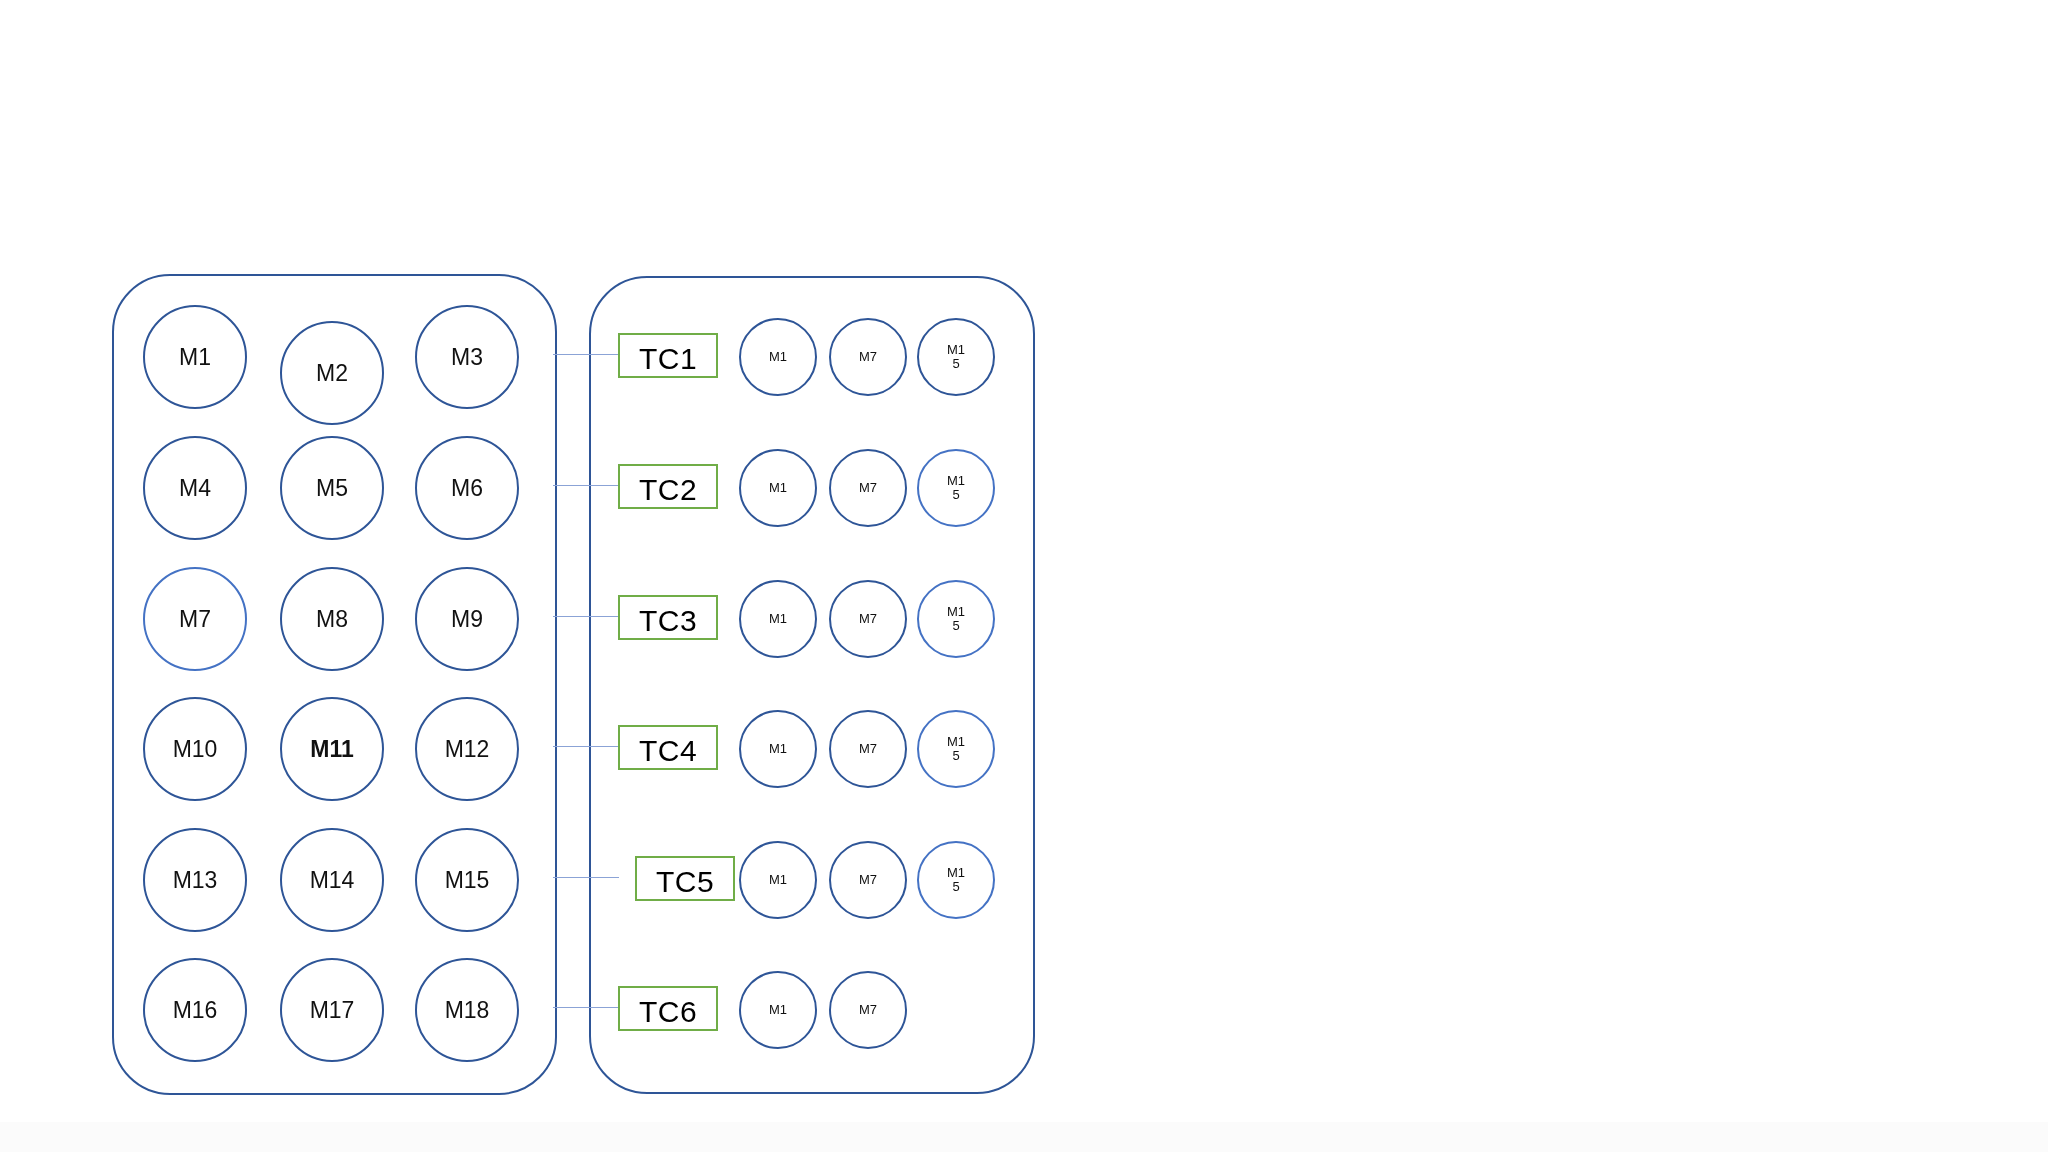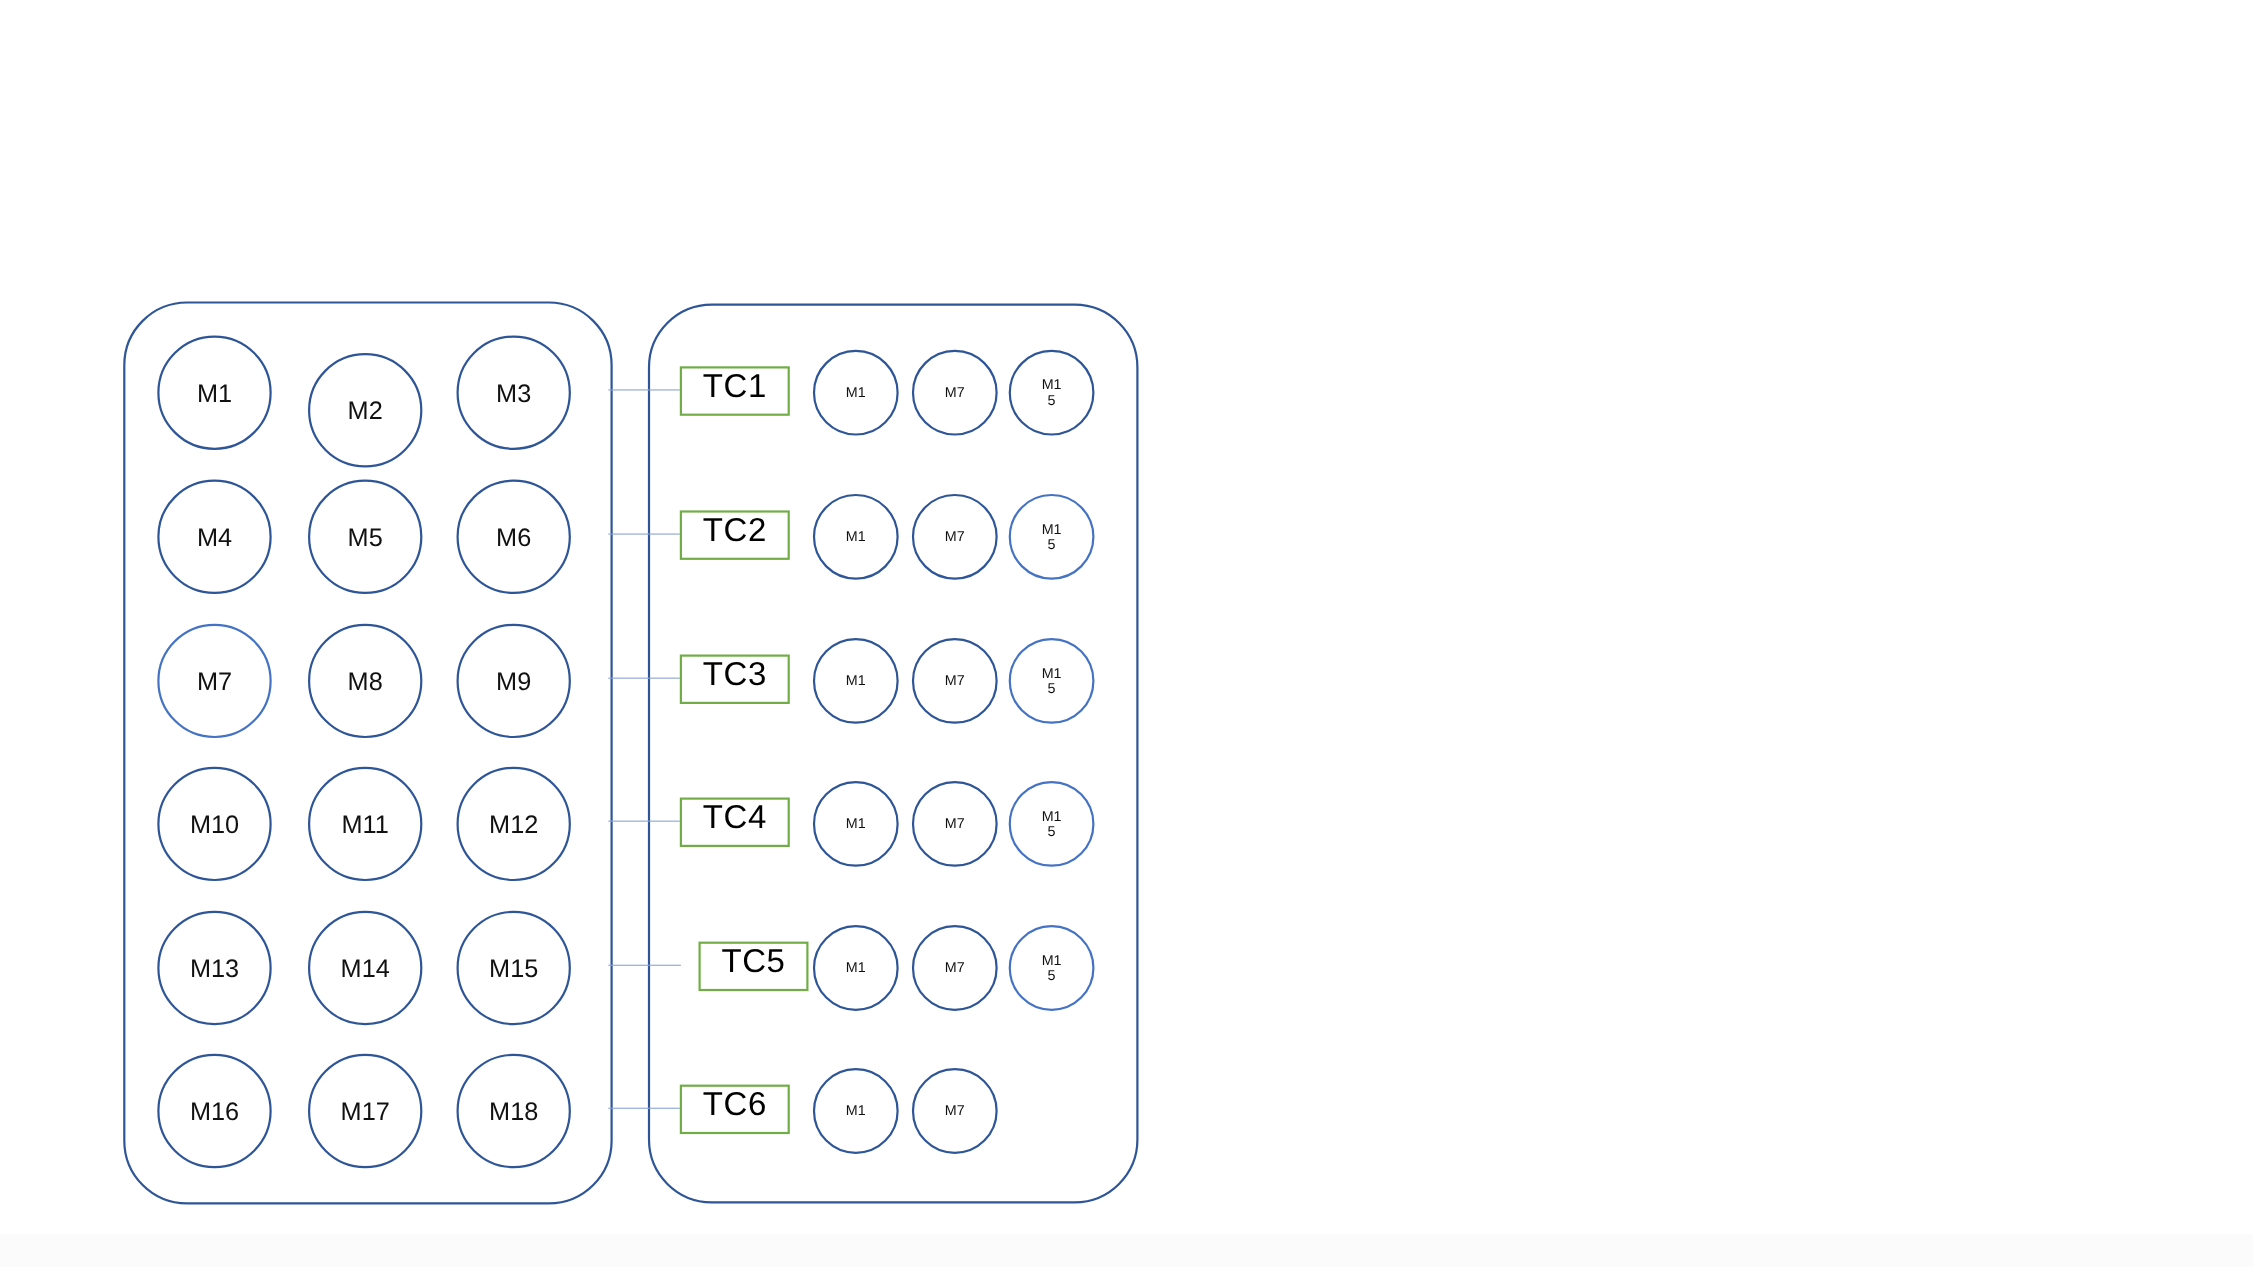--- a/index.html
+++ b/index.html
@@ -19,21 +19,21 @@
   .circle.lg{width:100px;height:100px;border:2.5px solid #2E5597;font-size:23px;}
   .circle.sm{width:74px;height:74px;border:2px solid #2E5597;font-size:13px;line-height:14.5px;}
   .circle.light{border-color:#4472C4;}
   .circle .two-line{display:block;}
   .connector{
     position:absolute;height:0;border-top:1.5px solid #8BA3D6;width:66px;left:553px;
   }
   .tcbox{
     position:absolute;left:618px;width:100px;height:45px;box-sizing:border-box;
     border:2.5px solid #70AD47;background:#ffffff;
-    display:flex;align-items:flex-start;justify-content:center;
+    display:flex;align-items:flex-end;justify-content:center;
     font-size:30px;color:#000000;letter-spacing:0.5px;
   }
   .bottom-strip{
     position:absolute;left:0;top:1122px;width:2048px;height:30px;background:#fbfbfb;
   }
 </style>
 </head>
 <body>
 
 <div class="panel" style="left:112px;top:274px;width:441px;height:817px;"></div>
@@ -62,21 +62,21 @@
   </div>
 <div class="circle lg dark" style="left:280px;top:567px;">
     <span>M8</span>
   </div>
 <div class="circle lg dark" style="left:415px;top:567px;">
     <span>M9</span>
   </div>
 <div class="circle lg dark" style="left:143px;top:697px;">
     <span>M10</span>
   </div>
-<div class="circle lg dark" style="left:280px;top:697px;">
+<div class="circle lg dark" style="left:280px;top:697px;font-weight:bold;">
     <span>M11</span>
   </div>
 <div class="circle lg dark" style="left:415px;top:697px;text-align:center;">
     <span>M12</span>
   </div>
 <div class="circle lg dark" style="left:143px;top:828px;">
     <span>M13</span>
   </div>
 <div class="circle lg dark" style="left:280px;top:828px;">
     <span>M14</span>

